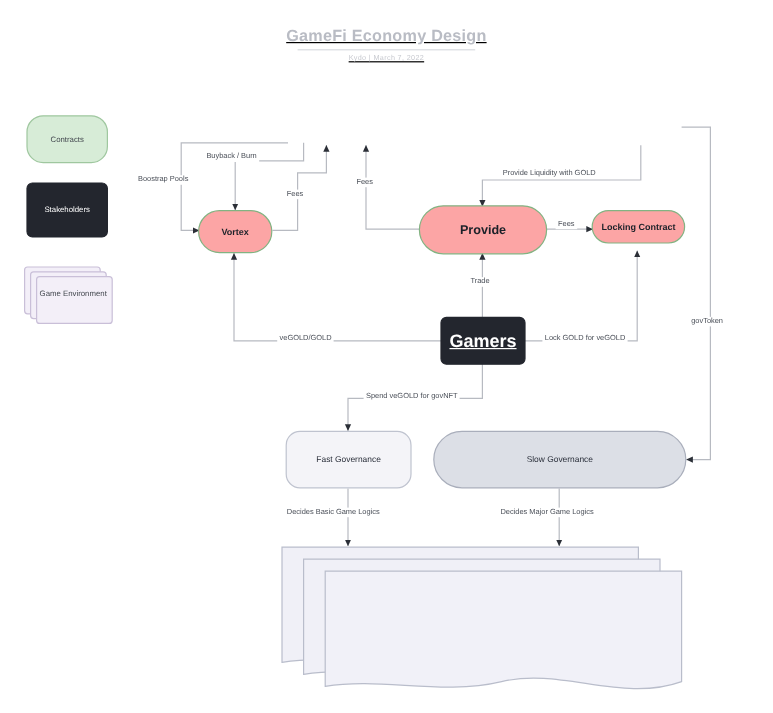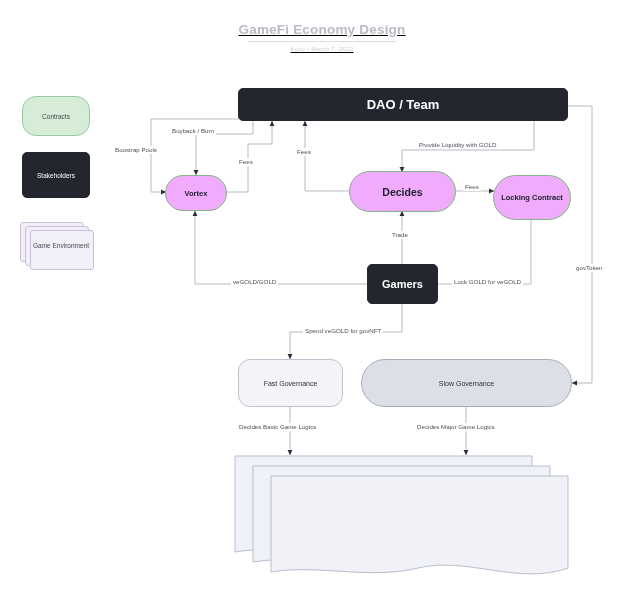--- a/index.html
+++ b/index.html
@@ -29,21 +29,21 @@
   
   #edges{position:absolute;left:0;top:0;width:644px;height:594px;}
 
   
   .node{
     position:absolute;box-sizing:border-box;
     display:flex;align-items:center;justify-content:center;
     text-align:center;
   }
   .n-green{
-    background:#f0abfc;border:1px solid #82b382;border-radius:999px;
+    background:#fca5a5;border:1px solid #82b382;border-radius:999px;
     color:#1c2129;
   }
   .n-dark{
     background:#23262e;border:1px solid #23262e;border-radius:5px;
     color:#ffffff;
   }
   .n-gray-pill{
     background:#dcdfe6;border:1px solid #a9aebb;border-radius:999px;
     color:#2a2f3a;
   }
@@ -73,21 +73,21 @@
 
   
   .elabel{
     position:absolute;font-size:6.2px;color:#4a4f58;
     background:#ffffff;padding:0 2px;white-space:nowrap;
     line-height:8px;
   }
 
   
   .t-dao{font-size:13px;font-weight:700;}
-  .t-gamers{font-size:11px;font-weight:700;}
+  .t-gamers{font-size:15px;font-weight:700;text-decoration:underline;}
   .t-omni{font-size:10.5px;font-weight:700;}
   .t-vortex{font-size:7.5px;font-weight:700;}
   .t-lock{font-size:7.5px;font-weight:700;}
   .t-gov{font-size:7px;}
   .t-legend{font-size:6.5px;}
   .t-gamelogics{font-size:12.5px;font-weight:700;color:#1c2129;}
 
   #gamelogics{position:absolute;left:232px;top:448px;width:350px;height:140px;}
   #gamelogics .gl-label{
     position:absolute;left:0;top:62px;width:350px;text-align:center;
@@ -150,33 +150,30 @@
 
   <div class="legend-stack" style="left:20px;top:222px;width:74px;height:48px;">
     <div class="sheet" style="left:0px;top:0px;width:62px;height:38px;"></div>
     <div class="sheet" style="left:5px;top:4px;width:62px;height:38px;"></div>
     <div class="sheet" style="left:10px;top:8px;width:62px;height:38px;"></div>
     <div class="lbl" style="left:10px;top:20px;width:62px;">
       <span>Game Environment</span>
     </div>
   </div>
 
-  <div class="node n-dark t-dao" style="left:238px;top:88px;width:330px;height:33px;">
-    <span>DAO / Team</span>
-  </div>
 
   <div class="node n-green t-vortex" style="left:165px;top:175px;width:62px;height:36px;">
     <span>Vortex</span>
   </div>
 
   <div class="node n-green t-omni" style="left:349px;top:171px;width:107px;height:41px;">
-    <span>Decides</span>
-  </div>
-
-  <div class="node n-green t-lock" style="left:493px;top:175px;width:78px;height:45px;justify-content:center;">
+    <span>Provide</span>
+  </div>
+
+  <div class="node n-green t-lock" style="left:493px;top:175px;width:78px;height:28px;justify-content:center;">
     <span>Locking Contract</span>
   </div>
 
   <div class="node n-dark t-gamers" style="left:367px;top:264px;width:71px;height:40px;">
     <span>Gamers</span>
   </div>
 
   <div class="node n-light-rr t-gov" style="left:238px;top:359px;width:105px;height:48px;">
     <span>Fast Governance</span>
   </div>

